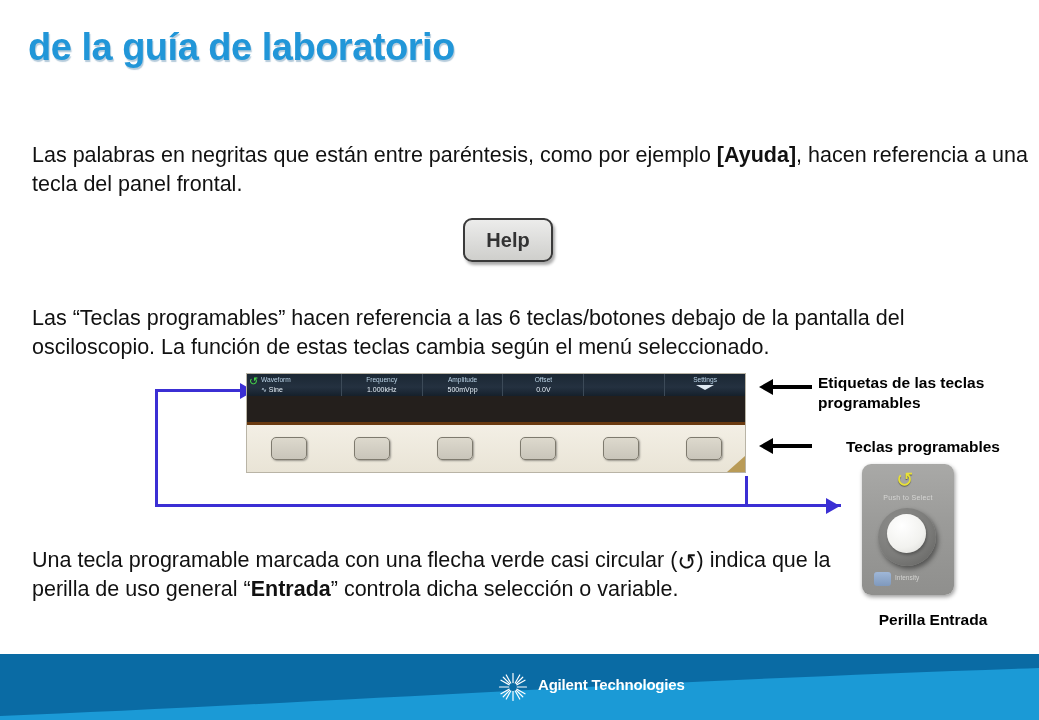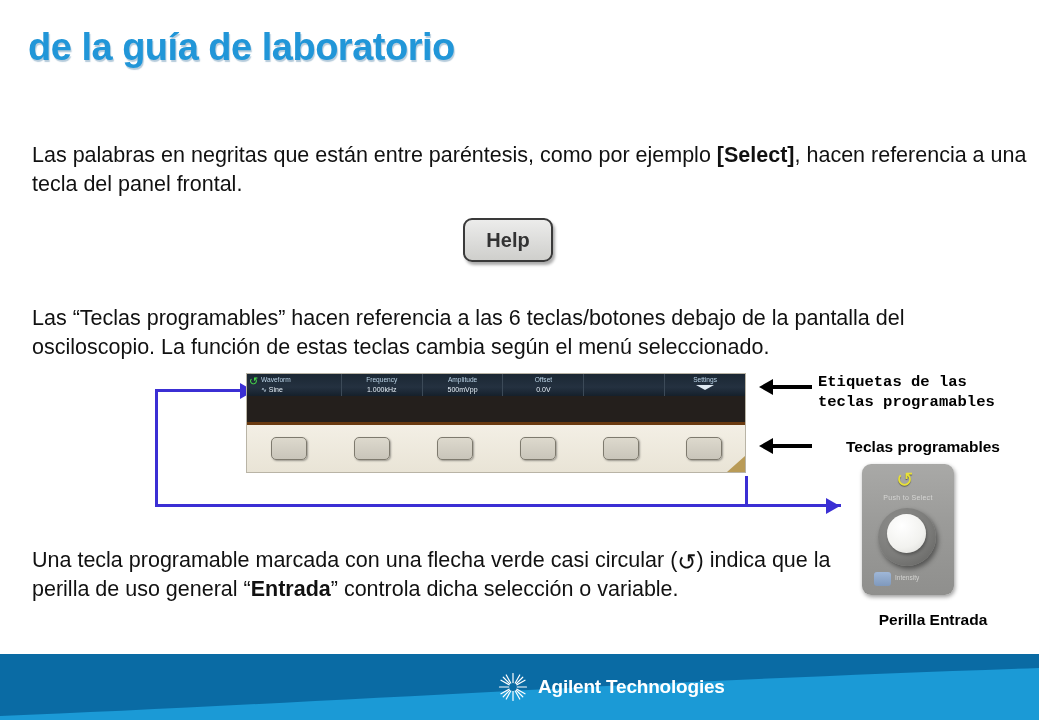--- a/index.html
+++ b/index.html
@@ -182,21 +182,21 @@
   #ca1 { left: 772px; top: 385px; width: 40px; }
   #ca2 { left: 772px; top: 444px; width: 40px; }
 
   .callout-text {
     position: absolute;
     font-size: 15.5px;
     font-weight: bold;
     line-height: 1.28;
     color: #000000;
   }
-  #ct1 { left: 818px; top: 373px; width: 210px; font-family: Liberation Mono, monospace; }
+  #ct1 { left: 818px; top: 373px; width: 210px; }
   #ct2 { left: 818px; top: 437px; width: 210px; text-align: center; }
 
   
   .bl { position: absolute; background: #3b2fd4; }
   #bl-v-left  { left: 155px; top: 389px;  width: 3px;  height: 118px; }
   #bl-h-bot   { left: 155px; top: 504px;  width: 686px; height: 3px; }
   #bl-h-top   { left: 155px; top: 389px;  width: 88px;  height: 3px; }
   #bl-v-right { left: 745px; top: 476px;  width: 3px;  height: 30px; }
   .bl-arrow-r {
     position: absolute;
@@ -293,35 +293,35 @@
     width: 1039px; height: 66px;
   }
   .footer-logo {
     position: absolute;
     left: 498px; top: 18px;
     width: 30px; height: 30px;
   }
   .footer-name {
     position: absolute;
     left: 538px; top: 22px;
-    font-size: 19px;
+    font-size: 15px;
     font-weight: bold;
     color: #ffffff;
     letter-spacing: -0.2px;
   }
 </style>
 </head>
 <body>
 
 <div class="slide-title">
   <span class="tline">de la guía de laboratorio</span>
 </div>
 
 <div class="para" id="para1">
-  <span>Las palabras en negritas que están entre paréntesis, como por ejemplo </span><b>[Select]</b><span>, hacen referencia a una tecla del panel frontal.</span>
+  <span>Las palabras en negritas que están entre paréntesis, como por ejemplo </span><b>[Ayuda]</b><span>, hacen referencia a una tecla del panel frontal.</span>
 </div>
 
 <div class="help-key">
   <span>Help</span>
 </div>
 
 <div class="para" id="para2">Las “Teclas programables” hacen referencia a las 6 teclas/botones debajo de la pantalla del osciloscopio. La función de estas teclas cambia según el menú seleccionado.</div>
 
 <div class="bl" id="bl-v-left"></div>
 <div class="bl" id="bl-h-bot"></div>

